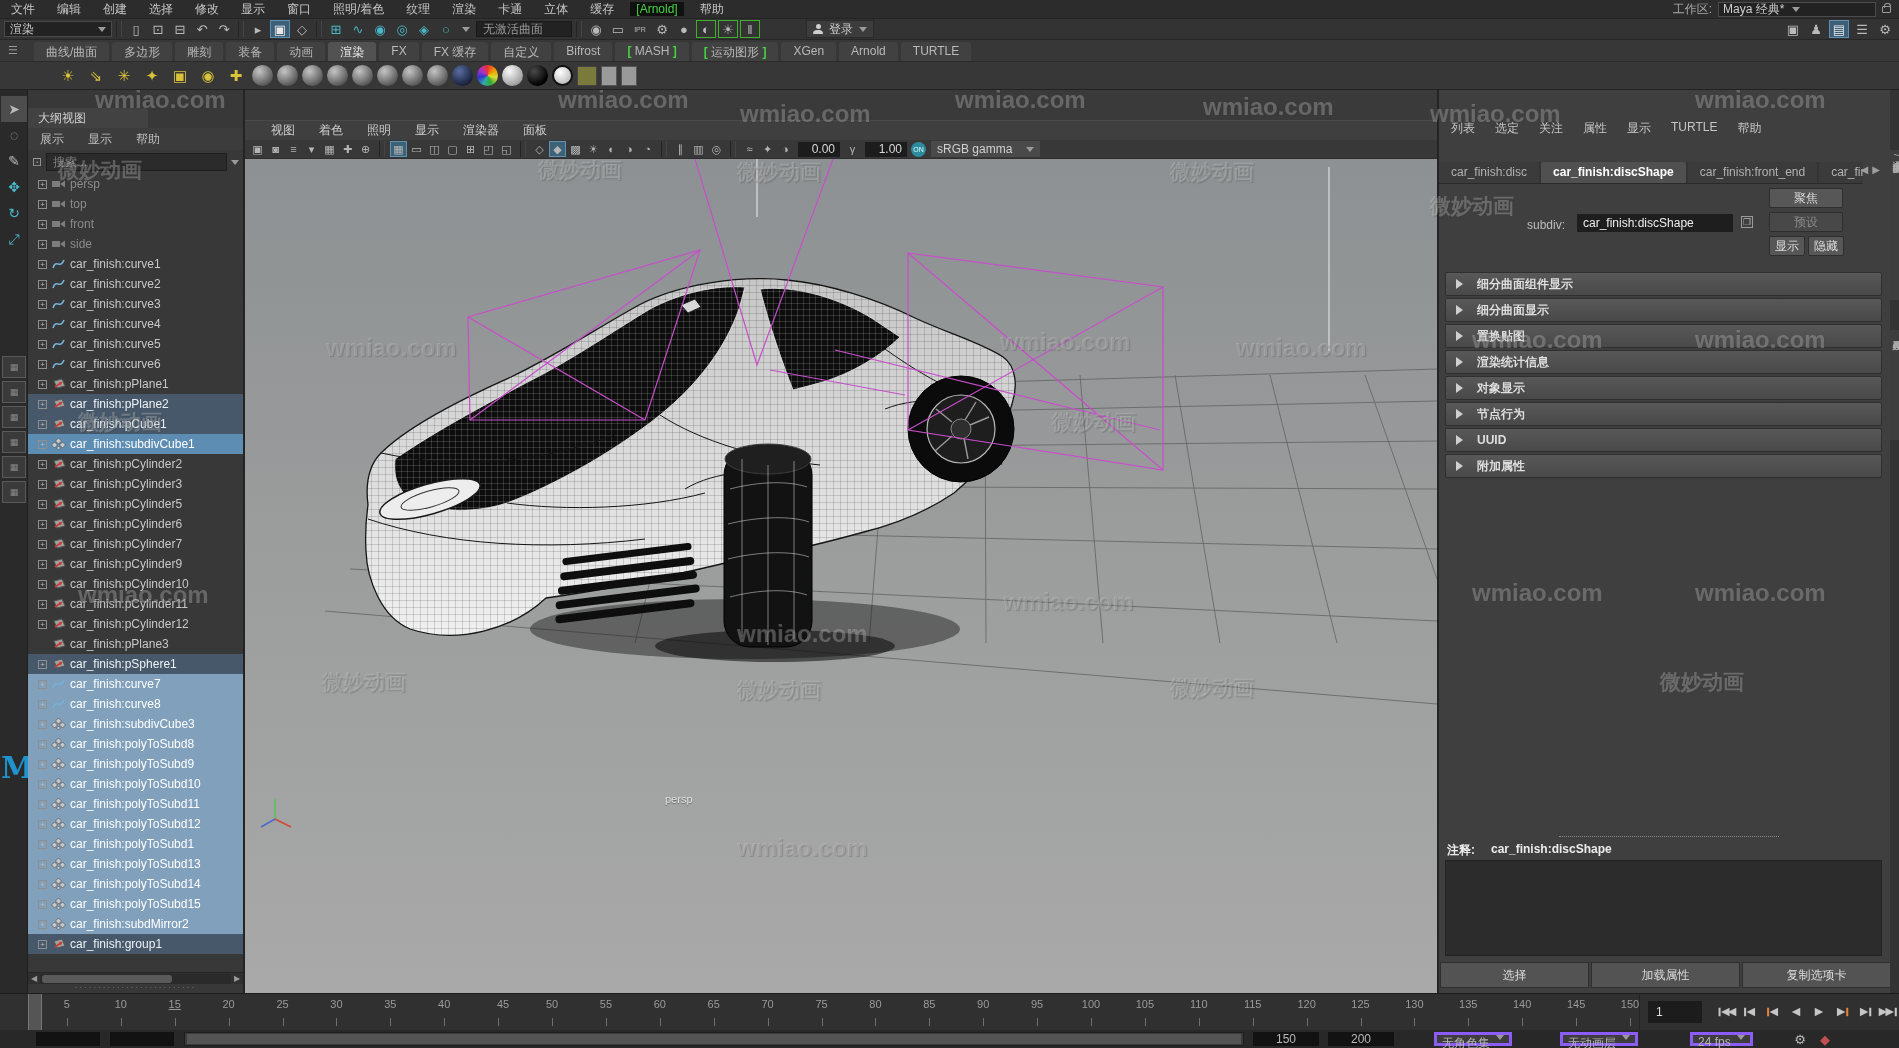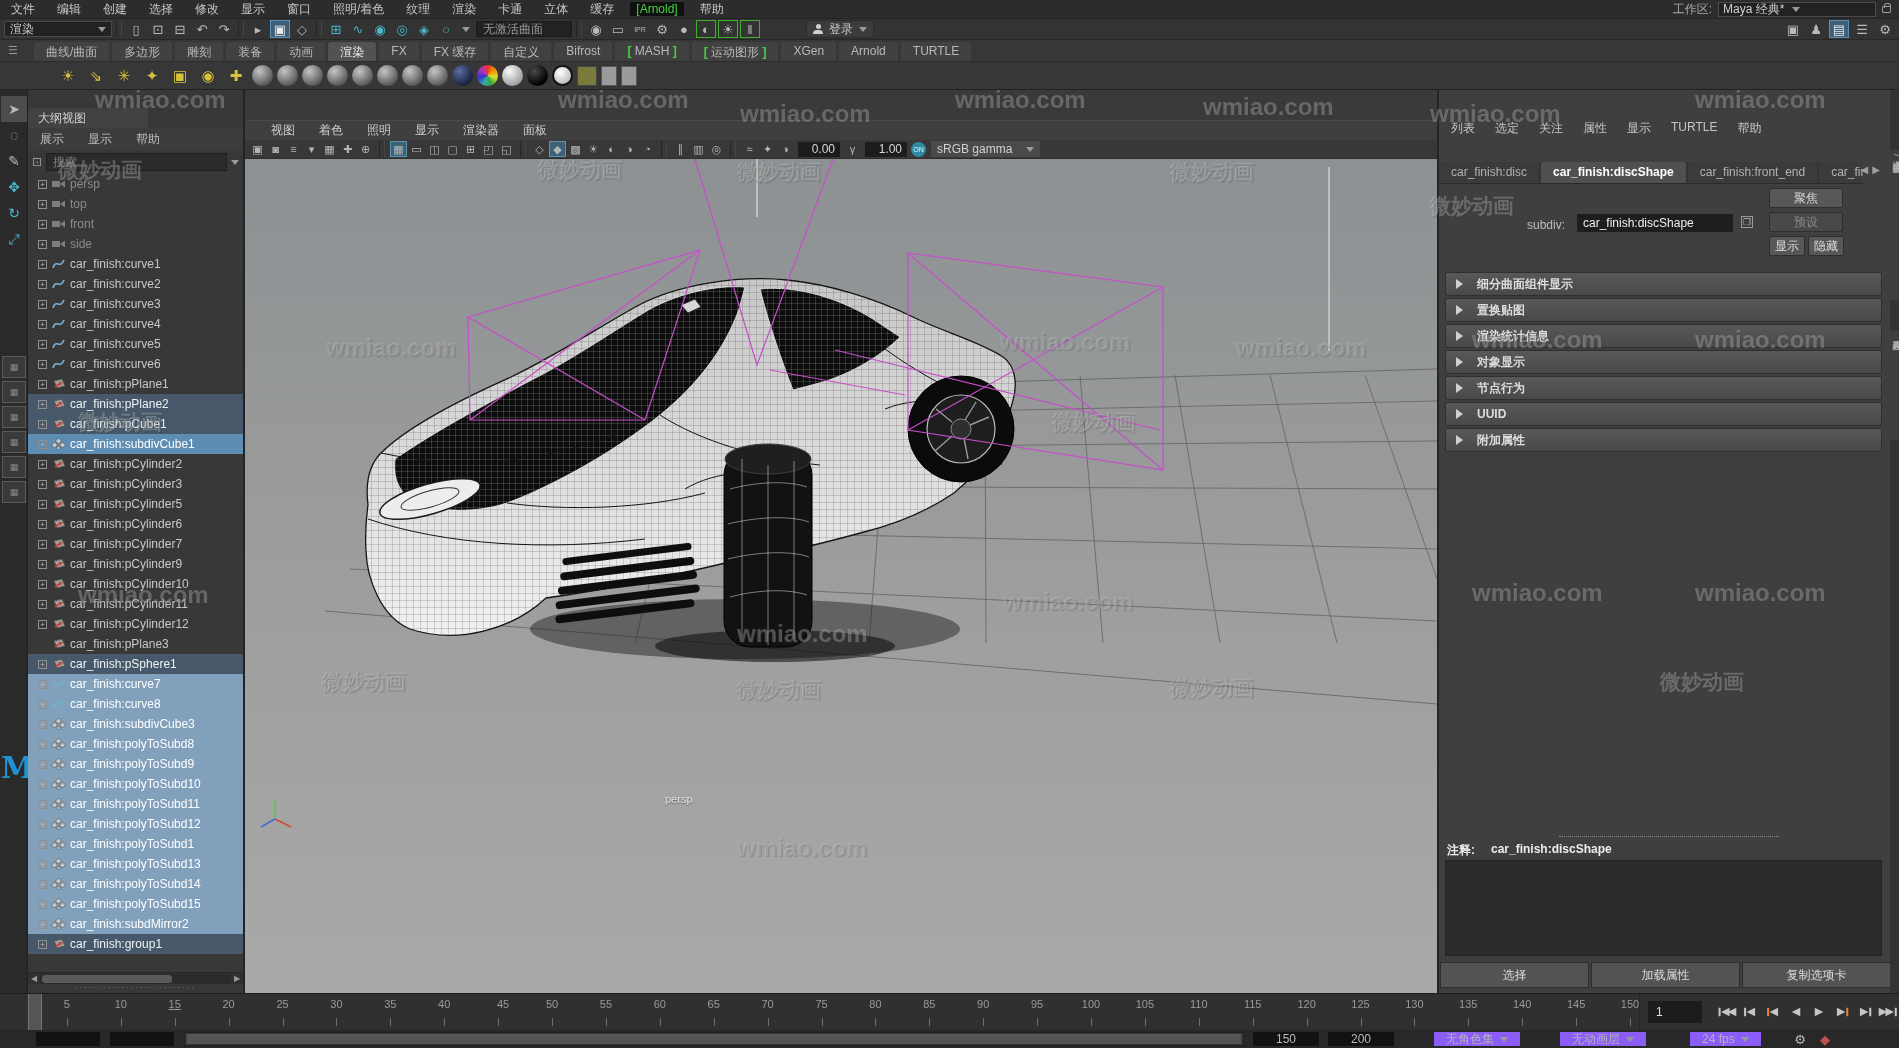--- a/index.html
+++ b/index.html
@@ -122,21 +122,21 @@
   .tick-mark{position:absolute;top:24px;width:1px;height:8px;background:#6e6e6e}
   #playhead{position:absolute;left:28px;top:0;width:14px;height:37px;background:#555;border-left:1px solid #777;border-right:1px solid #777}
   #framefield{position:absolute;left:1648px;top:7px;width:54px;height:22px;background:#1c1c1c;color:#e0e0e0;display:flex;align-items:center;padding-left:8px}
   #transport{position:absolute;left:1716px;top:6px;display:flex;gap:1px}
   .tbtn{width:22px;height:24px;display:flex;align-items:center;justify-content:center}
   
   #rangebar{position:absolute;left:0;top:1030px;width:1899px;height:18px;background:#282828;display:flex;align-items:center}
   .rfield{height:14px;background:#121212;color:#b9b9b9;display:flex;align-items:center;justify-content:center}
   #rtrack{position:absolute;left:184px;top:2px;width:1060px;height:14px;background:#3a3a3a;border:1px solid #1f1f1f}
   #rtrack .bar{position:absolute;left:2px;top:1px;right:2px;bottom:1px;background:#545454}
-  .rdrop{height:14px;background:#3d3d3d;border:7px solid #8b5cf6;color:#b5b5b5;display:flex;align-items:center;gap:6px;padding:0 5px;white-space:nowrap}
+  .rdrop{height:14px;background:#3d3d3d;border:3px solid #8b5cf6;color:#b5b5b5;display:flex;align-items:flex-start;gap:6px;padding:0 5px;white-space:nowrap}
   
   .wm{position:absolute;font-weight:bold;color:rgba(210,210,210,.30);text-shadow:1px 1px 1px rgba(60,60,60,.25);pointer-events:none;z-index:40;white-space:nowrap}
   .wm.cn{font-size:21px}
   .wm.en{font-size:24px}
 </style>
 </head>
 <body>
 
 <div id="menubar">
   <div id="mb-items">
@@ -809,20 +809,24 @@
     <div id="ae-subdiv-field">car_finish:discShape</div>
     <div id="ae-copy">❐</div>
     <div class="aebtn" style="left:330px;top:98px;width:74px;height:20px">聚焦</div>
     <div class="aebtn dim" style="left:330px;top:122px;width:74px;height:20px">预设</div>
     <div class="aebtn" style="left:330px;top:146px;width:36px;height:20px">显示</div>
     <div class="aebtn" style="left:369px;top:146px;width:36px;height:20px">隐藏</div>
     <div id="ae-sections">
         <div class="sect">
           <span class="arr"></span>
           <span>细分曲面组件显示</span>
+        </div>
+        <div class="sect">
+          <span class="arr"></span>
+          <span>细分曲面显示</span>
         </div>
         <div class="sect">
           <span class="arr"></span>
           <span>置换贴图</span>
         </div>
         <div class="sect">
           <span class="arr"></span>
           <span>渲染统计信息</span>
         </div>
         <div class="sect">

